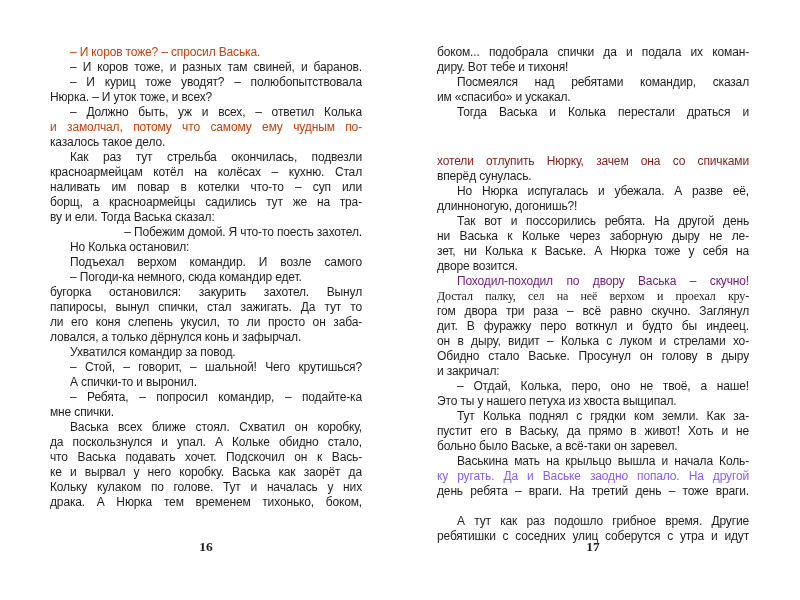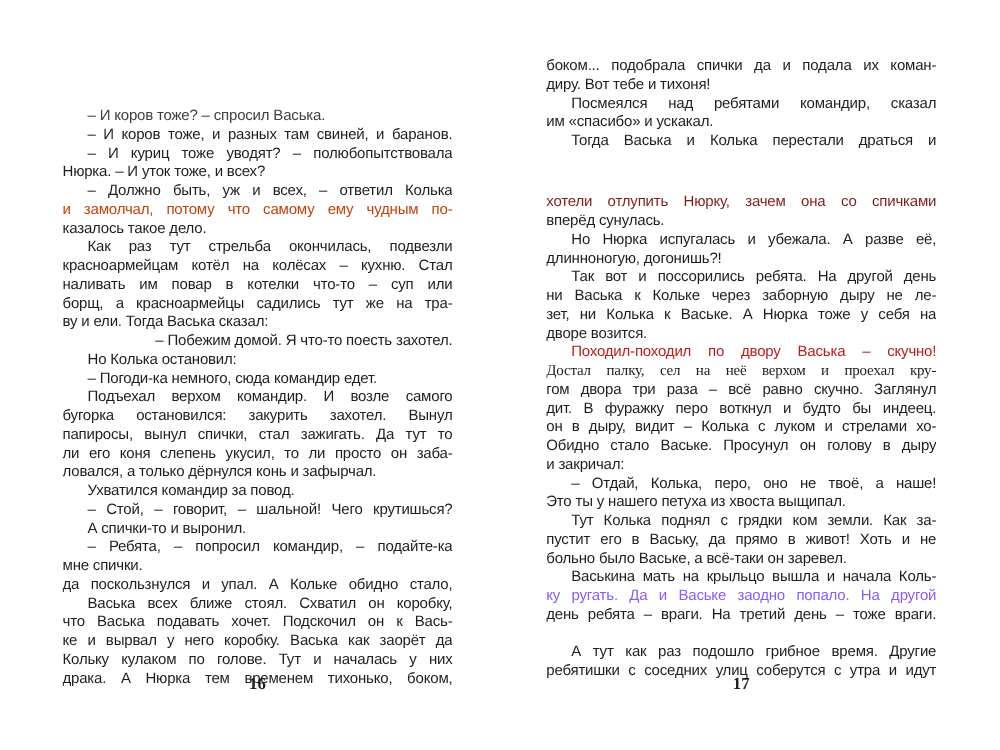--- a/index.html
+++ b/index.html
@@ -52,47 +52,47 @@
     color: #1e1e1e;
   }
 </style>
 </head>
 <body style="background: rgb(255, 255, 255);">
 
 <div class="spread">
 
   <div class="page" id="page-left">
     <div class="text-block">
-        <div class="line indent" style="color: #404040; margin-top: 40px;">– И коров тоже? – спросил Васька.</div>
+        <div class="line indent" style="color: #c2410c;">– И коров тоже? – спросил Васька.</div>
         <div class="line indent just" style="color: rgb(30, 30, 30);">– И коров тоже, и разных там свиней, и баранов.</div>
         <div class="line indent just" style="color: rgb(30, 30, 30);">– И куриц тоже уводят? – полюбопытствовала</div>
         <div class="line" style="color: rgb(30, 30, 30);">Нюрка. – И уток тоже, и всех?</div>
         <div class="line indent just" style="color: rgb(30, 30, 30);">– Должно быть, уж и всех, – ответил Колька</div>
         <div class="line just" style="color: #c2410c;">и замолчал, потому что самому ему чудным по-</div>
         <div class="line" style="color: rgb(30, 30, 30);">казалось такое дело.</div>
         <div class="line indent just" style="color: rgb(30, 30, 30);">Как раз тут стрельба окончилась, подвезли</div>
         <div class="line just" style="color: rgb(30, 30, 30);">красноармейцам котёл на колёсах – кухню. Стал</div>
         <div class="line just" style="color: rgb(30, 30, 30);">наливать им повар в котелки что-то – суп или</div>
         <div class="line just" style="color: rgb(30, 30, 30);">борщ, а красноармейцы садились тут же на тра-</div>
         <div class="line" style="color: rgb(30, 30, 30);">ву и ели. Тогда Васька сказал:</div>
         <div class="line indent" style="color: rgb(30, 30, 30); text-align: right;">– Побежим домой. Я что-то поесть захотел.</div>
         <div class="line indent" style="color: rgb(30, 30, 30);">Но Колька остановил:</div>
+        <div class="line indent just" style="color: rgb(30, 30, 30);">Подъехал верхом командир. И возле самого</div>
         <div class="line indent" style="color: rgb(30, 30, 30);">– Погоди-ка немного, сюда командир едет.</div>
-        <div class="line indent just" style="color: rgb(30, 30, 30);">Подъехал верхом командир. И возле самого</div>
         <div class="line just" style="color: rgb(30, 30, 30);">бугорка остановился: закурить захотел. Вынул</div>
         <div class="line just" style="color: rgb(30, 30, 30);">папиросы, вынул спички, стал зажигать. Да тут то</div>
         <div class="line just" style="color: rgb(30, 30, 30);">ли его коня слепень укусил, то ли просто он заба-</div>
         <div class="line" style="color: rgb(30, 30, 30);">ловался, а только дёрнулся конь и зафырчал.</div>
         <div class="line indent" style="color: rgb(30, 30, 30);">Ухватился командир за повод.</div>
         <div class="line indent just" style="color: rgb(30, 30, 30);">– Стой, – говорит, – шальной! Чего крутишься?</div>
         <div class="line indent" style="color: rgb(30, 30, 30);">А спички-то и выронил.</div>
         <div class="line indent just" style="color: rgb(30, 30, 30);">– Ребята, – попросил командир, – подайте-ка</div>
         <div class="line" style="color: rgb(30, 30, 30);">мне спички.</div>
+        <div class="line indent just" style="color: rgb(30, 30, 30);">Васька всех ближе стоял. Схватил он коробку,</div>
         <div class="line just" style="color: rgb(30, 30, 30);">да поскользнулся и упал. А Кольке обидно стало,</div>
-        <div class="line indent just" style="color: rgb(30, 30, 30);">Васька всех ближе стоял. Схватил он коробку,</div>
         <div class="line just" style="color: rgb(30, 30, 30);">что Васька подавать хочет. Подскочил он к Вась-</div>
         <div class="line just" style="color: rgb(30, 30, 30);">ке и вырвал у него коробку. Васька как заорёт да</div>
         <div class="line just" style="color: rgb(30, 30, 30);">Кольку кулаком по голове. Тут и началась у них</div>
         <div class="line just" style="color: rgb(30, 30, 30);">драка. А Нюрка тем временем тихонько, боком,</div>
       </div>
     <div class="page-number">16</div>
   </div>
 
   <div class="page" id="page-right">
     <div class="text-block">
@@ -102,21 +102,21 @@
         <div class="line" style="color: rgb(30, 30, 30);">им «спасибо» и ускакал.</div>
         <div class="line indent just" style="color: rgb(30, 30, 30);">Тогда Васька и Колька перестали драться и</div>
         <div class="line just" style="color: #7f1d1d; margin-top: 34px;">хотели отлупить Нюрку, зачем она со спичками</div>
         <div class="line" style="color: rgb(30, 30, 30);">вперёд сунулась.</div>
         <div class="line indent just" style="color: rgb(30, 30, 30);">Но Нюрка испугалась и убежала. А разве её,</div>
         <div class="line" style="color: rgb(30, 30, 30);">длинноногую, догонишь?!</div>
         <div class="line indent just" style="color: rgb(30, 30, 30);">Так вот и поссорились ребята. На другой день</div>
         <div class="line just" style="color: rgb(30, 30, 30);">ни Васька к Кольке через заборную дыру не ле-</div>
         <div class="line just" style="color: rgb(30, 30, 30);">зет, ни Колька к Ваське. А Нюрка тоже у себя на</div>
         <div class="line" style="color: rgb(30, 30, 30);">дворе возится.</div>
-        <div class="line indent just" style="color: #b91c1c;">Походил-походил по двору Васька – скучно!</div>
+        <div class="line indent just" style="color: #701a75;">Походил-походил по двору Васька – скучно!</div>
         <div class="line just" style="color: rgb(30, 30, 30); font-family: Liberation Serif, serif;">Достал палку, сел на неё верхом и проехал кру-</div>
         <div class="line just" style="color: rgb(30, 30, 30);">гом двора три раза – всё равно скучно. Заглянул</div>
         <div class="line just" style="color: rgb(30, 30, 30);">дит. В фуражку перо воткнул и будто бы индеец.</div>
         <div class="line just" style="color: rgb(30, 30, 30);">он в дыру, видит – Колька с луком и стрелами хо-</div>
         <div class="line just" style="color: rgb(30, 30, 30);">Обидно стало Ваське. Просунул он голову в дыру</div>
         <div class="line" style="color: rgb(30, 30, 30);">и закричал:</div>
         <div class="line indent just" style="color: rgb(30, 30, 30);">– Отдай, Колька, перо, оно не твоё, а наше!</div>
         <div class="line" style="color: rgb(30, 30, 30);">Это ты у нашего петуха из хвоста выщипал.</div>
         <div class="line indent just" style="color: rgb(30, 30, 30);">Тут Колька поднял с грядки ком земли. Как за-</div>
         <div class="line just" style="color: rgb(30, 30, 30);">пустит его в Ваську, да прямо в живот! Хоть и не</div>

